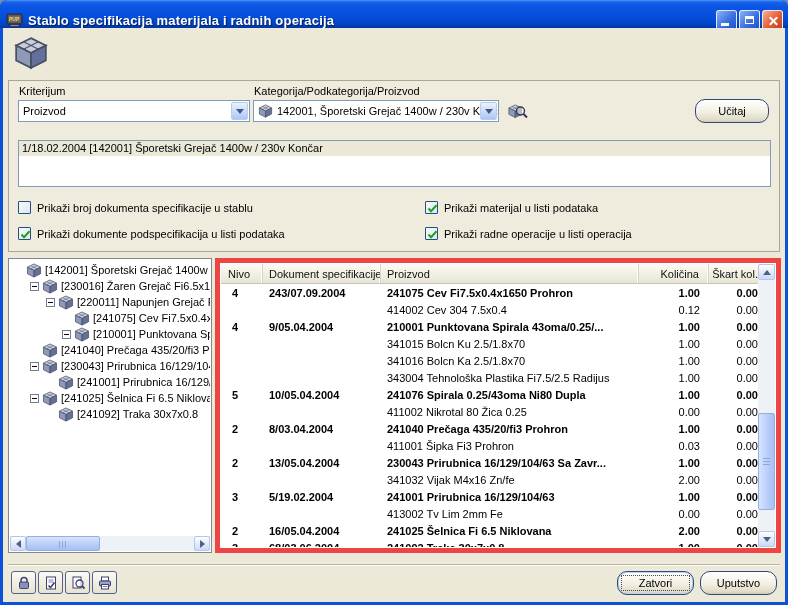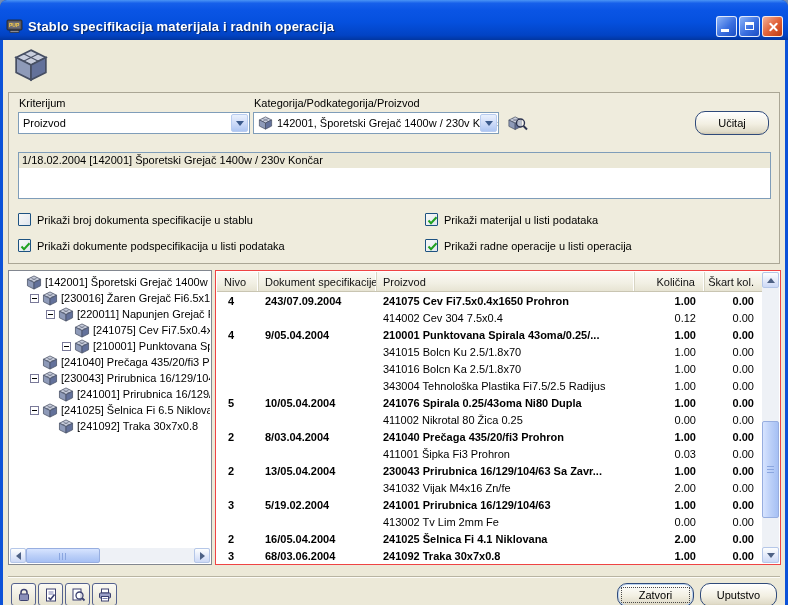--- a/index.html
+++ b/index.html
@@ -2,21 +2,21 @@
 <html><head>
 <meta charset="utf-8">
 <style>
   html,body{margin:0;padding:0;background:#7a96c2;}
   *{box-sizing:border-box;}
   body{font-family:"Liberation Sans","DejaVu Sans",sans-serif;}
 
   .window{position:relative;width:788px;height:605px;background:#0c52d8;
     border-radius:7px 7px 0 0;overflow:hidden;
     box-shadow:0 2px 8px rgba(0,0,0,.4);}
-  .titlebar{position:relative;height:40px;display:flex;align-items:center;padding:12px 5px 0 6px;
+  .titlebar{position:relative;height:28px;display:flex;align-items:center;padding:12px 5px 0 6px;
     background:linear-gradient(180deg,#4a95f5 0%,#1660ea 8%,#0a55e5 25%,#0550de 55%,#0243c4 88%,#0236a0 100%);
     border-radius:7px 7px 0 0;}
   .app-icon{width:17px;height:16px;margin-right:5px;flex:0 0 auto;}
   .title-text{color:#fff;font-weight:bold;font-size:13px;letter-spacing:.2px;
     text-shadow:1px 1px 1px rgba(0,0,0,.55);flex:1;white-space:nowrap;overflow:hidden;}
   .winbtns{display:flex;gap:2px;}
   .wbtn{width:21px;height:21px;border:1px solid rgba(255,255,255,.85);border-radius:3px;
     display:flex;align-items:center;justify-content:center;position:relative;cursor:default;}
   .wbtn.minmax{background:linear-gradient(135deg,#8cb4f8 0%,#3a6fe0 55%,#1b4ec4 100%);}
   .wbtn.close{background:linear-gradient(135deg,#f4b19a 0%,#e2633a 50%,#bf3a10 100%);}
@@ -78,21 +78,21 @@
   .arr-l{width:0;height:0;border-top:4px solid transparent;border-bottom:4px solid transparent;border-right:5px solid #4d6185;}
   .arr-r{width:0;height:0;border-top:4px solid transparent;border-bottom:4px solid transparent;border-left:5px solid #4d6185;}
   .arr-u{width:0;height:0;border-left:4px solid transparent;border-right:4px solid transparent;border-bottom:5px solid #4d6185;}
   .arr-d{width:0;height:0;border-left:4px solid transparent;border-right:4px solid transparent;border-top:5px solid #4d6185;}
   .hthumb{position:relative;margin-left:0;width:74px;height:15px;border:1px solid #97aee0;border-radius:2px;
     background:linear-gradient(180deg,#d7e4ff 0%,#bcd0f8 50%,#a6c0f4 100%);}
   .hthumb::after{content:"";position:absolute;left:50%;top:4px;width:8px;height:7px;transform:translateX(-50%);
     background:repeating-linear-gradient(90deg,#8aa6e0 0 1px,transparent 1px 3px);}
 
   .table-panel{position:absolute;left:212px;top:230px;width:566px;height:295px;background:#fff;
-    border:1px solid #ef4444;overflow:hidden;}
+    border:5px solid #ef4444;overflow:hidden;}
   .thead{position:absolute;left:1px;top:1px;width:546px;height:20px;display:flex;
     background:linear-gradient(180deg,#fbfaf4 0%,#f1efe3 60%,#e7e4d3 100%);
     border-bottom:1px solid #c9c5b2;font-size:11px;color:#111;}
   .hcell{display:flex;align-items:center;padding:0 6px;border-right:1px solid #d8d5c4;
     box-shadow:inset -1px 0 0 #ffffff;white-space:nowrap;overflow:hidden;}
   .tbody{position:absolute;left:1px;top:22px;width:546px;bottom:1px;overflow:hidden;}
   .trow{display:flex;height:17px;line-height:17px;font-size:11px;white-space:nowrap;}
   .trow.bold{font-weight:bold;}
   .cell{overflow:hidden;padding:0 6px;}
   .c-nivo{width:42px;padding-left:11px;}
@@ -441,21 +441,21 @@
           <div class="trow">
     <span class="cell c-nivo"></span>
     <span class="cell c-dok"></span>
     <span class="cell c-prz">413002 Tv Lim 2mm Fe</span>
     <span class="cell c-kol">0.00</span>
     <span class="cell c-skt">0.00</span>
   </div>
           <div class="trow bold">
     <span class="cell c-nivo">2</span>
     <span class="cell c-dok">16/05.04.2004</span>
-    <span class="cell c-prz">241025 Šelnica Fi 4.1 Niklovana</span>
+    <span class="cell c-prz">241025 Šelnica Fi 6.5 Niklovana</span>
     <span class="cell c-kol">2.00</span>
     <span class="cell c-skt">0.00</span>
   </div>
           <div class="trow bold">
     <span class="cell c-nivo">3</span>
     <span class="cell c-dok">68/03.06.2004</span>
     <span class="cell c-prz">241092 Traka 30x7x0.8</span>
     <span class="cell c-kol">1.00</span>
     <span class="cell c-skt">0.00</span>
   </div>

